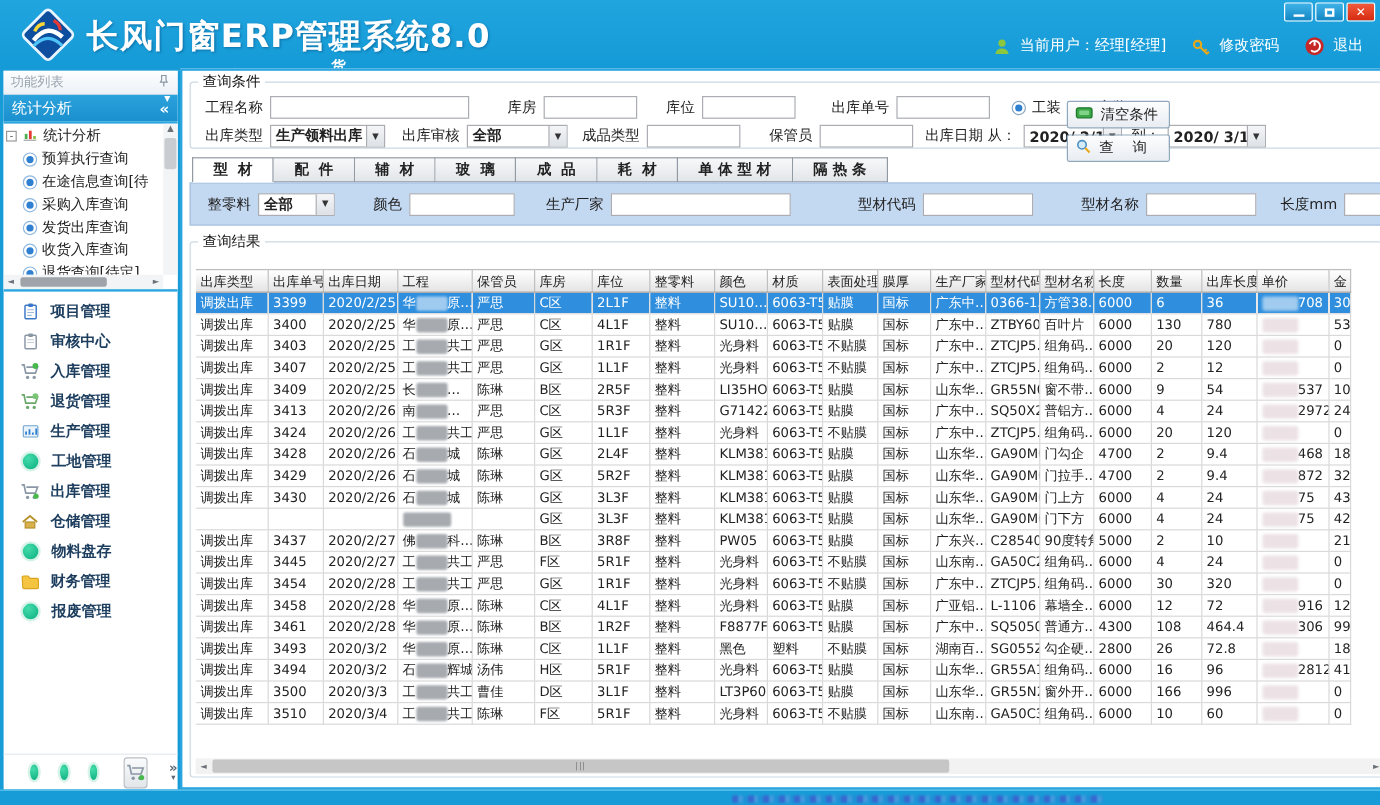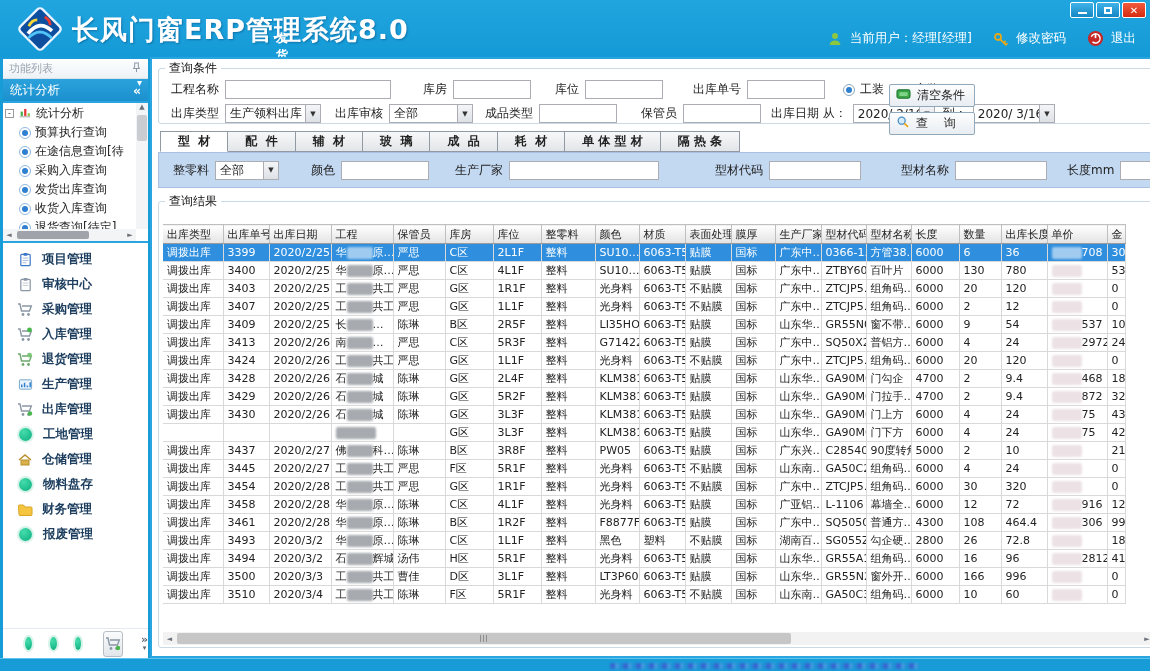--- a/index.html
+++ b/index.html
@@ -82,21 +82,21 @@
          flex-direction:column;position:relative;min-height:0;}
 
   fieldset{border:1px solid #CBD9E4;border-radius:3px;margin:0 6px;padding:0;}
   legend{font-size:12px;padding:0 4px;margin-left:6px;color:#111;}
   .querybox{margin-top:1px;height:64px;position:relative;}
   .qrow{display:flex;align-items:center;height:23px;margin:1px 0 0 12px;white-space:nowrap;}
   .qrow label{margin-right:6px;}
   .tin{height:19px;border:1px solid #ABADB3;background:#fff;padding:0 3px;font-size:12px;
        font-family:inherit;}
   .combo{height:19px;border:1px solid #ABADB3;background:#fff;display:inline-flex;align-items:center;
-         cursor:pointer;}
+         cursor:pointer;font-weight:bold;}
   .combo .val{padding:0 4px;flex:1;overflow:hidden;white-space:nowrap;font-size:12px;}
   .combo .da{width:15px;align-self:stretch;background:linear-gradient(#F4F5F7,#DDE1E6);
              border-left:1px solid #ABADB3;display:flex;align-items:center;justify-content:center;
              font-size:7px;color:#333;}
   .radio-group{display:flex;align-items:center;gap:14px;margin-left:18px;}
   .radio{display:flex;align-items:center;gap:5px;cursor:pointer;}
   .rdot{width:12px;height:12px;border-radius:50%;border:1px solid #8AA8C0;background:#fff;
         display:inline-flex;align-items:center;justify-content:center;}
   .rdot.on i{width:6px;height:6px;border-radius:50%;background:#2F80D0;display:block;}
   .btn{position:absolute;width:86px;height:23px;border:1px solid #8FA8BC;border-radius:2px;
@@ -291,30 +291,20 @@
               </svg>
             </span>
             <span class="lbl">审核中心</span>
           </div>
           <div class="menu-item">
             <span class="mi">
               <svg viewBox="0 0 16 16" width="16" height="16">
                 <path d="M1 2h2l1.5 7h8l1.8-5H5" fill="none" stroke="#8A97A5" stroke-width="1.4"></path>
                 <circle cx="6" cy="12.5" r="1.4" fill="#8A97A5"></circle>
                 <circle cx="11.5" cy="12.5" r="1.4" fill="#8A97A5"></circle>
-              </svg>
-            </span>
-            <span class="lbl">采购管理</span>
-          </div>
-          <div class="menu-item">
-            <span class="mi">
-              <svg viewBox="0 0 16 16" width="16" height="16">
-                <path d="M1 2h2l1.5 7h8l1.8-5H5" fill="none" stroke="#8A97A5" stroke-width="1.4"></path>
-                <circle cx="6" cy="12.5" r="1.4" fill="#8A97A5"></circle>
-                <circle cx="11.5" cy="12.5" r="1.4" fill="#8A97A5"></circle>
                 <circle cx="12.5" cy="3" r="2.4" fill="#49B84C"></circle>
               </svg>
             </span>
             <span class="lbl">入库管理</span>
           </div>
           <div class="menu-item">
             <span class="mi">
               <svg viewBox="0 0 16 16" width="16" height="16">
                 <path d="M1 2h2l1.5 7h8l1.8-5H5" fill="none" stroke="#6BA86B" stroke-width="1.4"></path>
                 <circle cx="6" cy="12.5" r="1.4" fill="#6BA86B"></circle>
@@ -327,33 +317,33 @@
           <div class="menu-item">
             <span class="mi">
               <svg viewBox="0 0 16 16" width="15" height="15">
                 <rect x="1.5" y="3" width="13" height="10" rx="1" fill="#EAF3FB" stroke="#6FA3CC" stroke-width="1"></rect>
                 <path d="M4 11V8M7 11V6M10 11V9M13 11V5.5" stroke="#2F80D0" stroke-width="1.6"></path>
               </svg>
             </span>
             <span class="lbl">生产管理</span>
           </div>
           <div class="menu-item">
+            <span class="mi circle"></span>
+            <span class="lbl">工地管理</span>
+          </div>
+          <div class="menu-item">
             <span class="mi">
               <svg viewBox="0 0 16 16" width="16" height="16">
                 <path d="M1 2h2l1.5 7h8l1.8-5H5" fill="none" stroke="#8A97A5" stroke-width="1.4"></path>
                 <circle cx="6" cy="12.5" r="1.4" fill="#8A97A5"></circle>
                 <circle cx="11.5" cy="12.5" r="1.4" fill="#8A97A5"></circle>
                 <circle cx="13" cy="11.5" r="2.2" fill="#49B84C"></circle>
               </svg>
             </span>
             <span class="lbl">出库管理</span>
-          </div>
-          <div class="menu-item">
-            <span class="mi circle"></span>
-            <span class="lbl">工地管理</span>
           </div>
           <div class="menu-item">
             <span class="mi">
               <svg viewBox="0 0 16 16" width="16" height="16">
                 <path d="M2 8l6-5 6 5" fill="none" stroke="#B8902C" stroke-width="1.5"></path>
                 <rect x="4" y="8" width="8" height="5" fill="#D9B14C" stroke="#B8902C" stroke-width="1"></rect>
               </svg>
             </span>
             <span class="lbl">仓储管理</span>
           </div>

